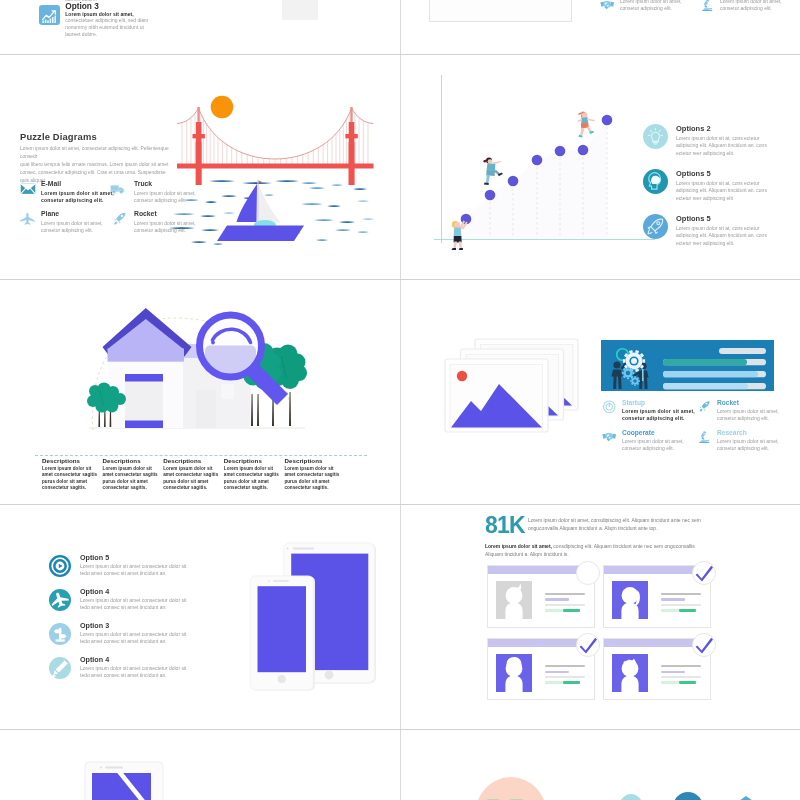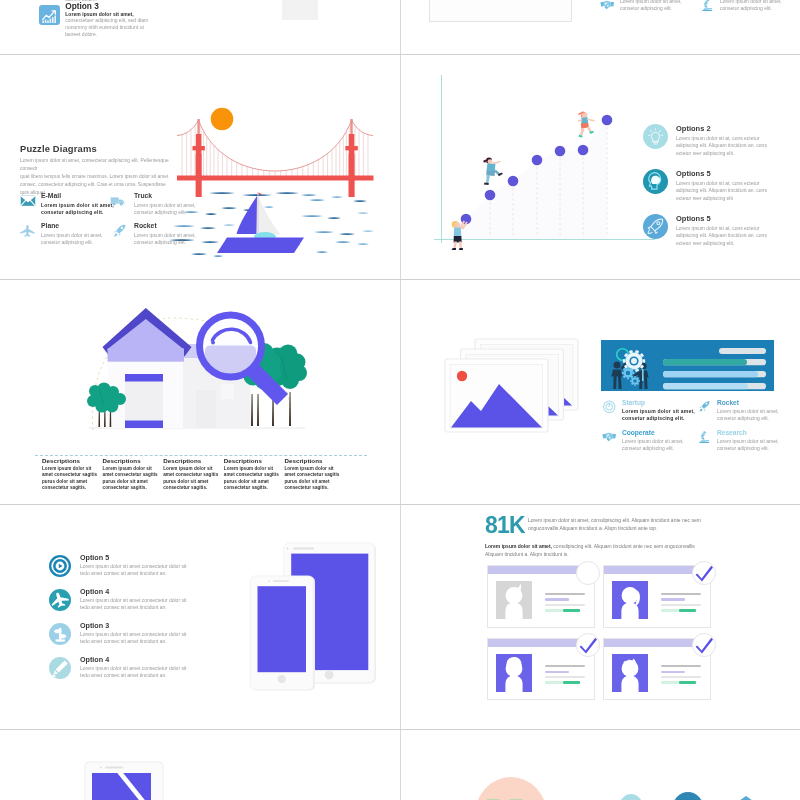--- a/index.html
+++ b/index.html
@@ -117,21 +117,21 @@
         <path d="M7.1 3.7 l3.1 1.9 l-2.8 4.6 l-3.1 -1.9 z" fill="#8acbe8"></path>
         <path d="M5.9 9.4 l3.2 2 l-0.9 1.4 l-3.1 -1.9 z" fill="#5eb3d8"></path>
         <path d="M8.2 12.4 c2.8 0.4 4 3 3 4.8 h-6.7 c-1 -1.9 0.2 -4.4 3 -4.8 z" fill="#9ed6ee"></path>
         <rect x="2.2" y="15.6" width="13.6" height="1.7" rx="0.85" fill="#5eb3d8"></rect>
         <path d="M10.9 13.5 h4.4 v1.3 h-4.4 z" fill="#7cc6e5"></path>
       </svg>
       <div class="tx">Lorem ipsum dolor sit amet, consetur adipiscing elit.</div>
     </div>
   </div>
 
-  <div class="slide" id="s1a" style="left:1px;top:67px;width:398px;height:223px;">
+  <div class="slide" id="s1a" style="left:1px;top:55px;width:398px;height:223px;">
 
     <svg class="abs" style="left:160px;top:-5px;" width="228" height="155" viewBox="0 0 228 155">
       <circle cx="61" cy="57" r="11.3" fill="#f9930a"></circle>
 
       <path d="M16 73.5 C 24.5 73, 32 68, 37.5 58" stroke="#e0827f" stroke-width="0.8" fill="none"></path>
       <path d="M37.5 58 C 62 126, 166 126, 190.5 58" stroke="#e0827f" stroke-width="0.8" fill="none"></path>
       <path d="M190.5 58 C 196 68, 203.5 73, 212 73.5" stroke="#e0827f" stroke-width="0.8" fill="none"></path>
       <g stroke="#ddb3b1" stroke-width="0.5" id="bridgeverts">
           <line x1="39.9" y1="63.8" x2="39.9" y2="114"></line>
           <line x1="42.6" y1="69.3" x2="42.6" y2="114"></line>

